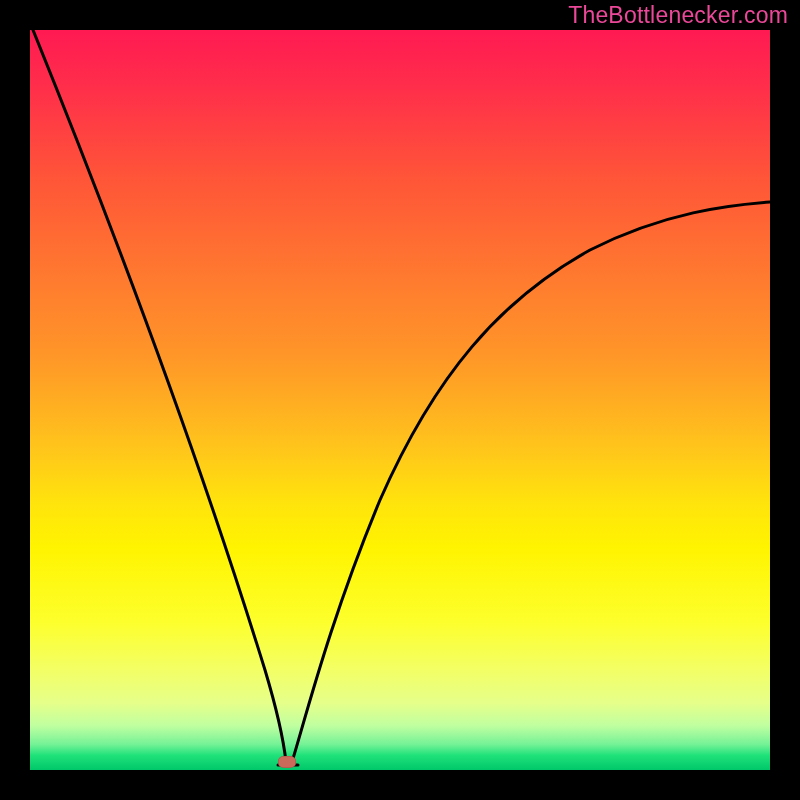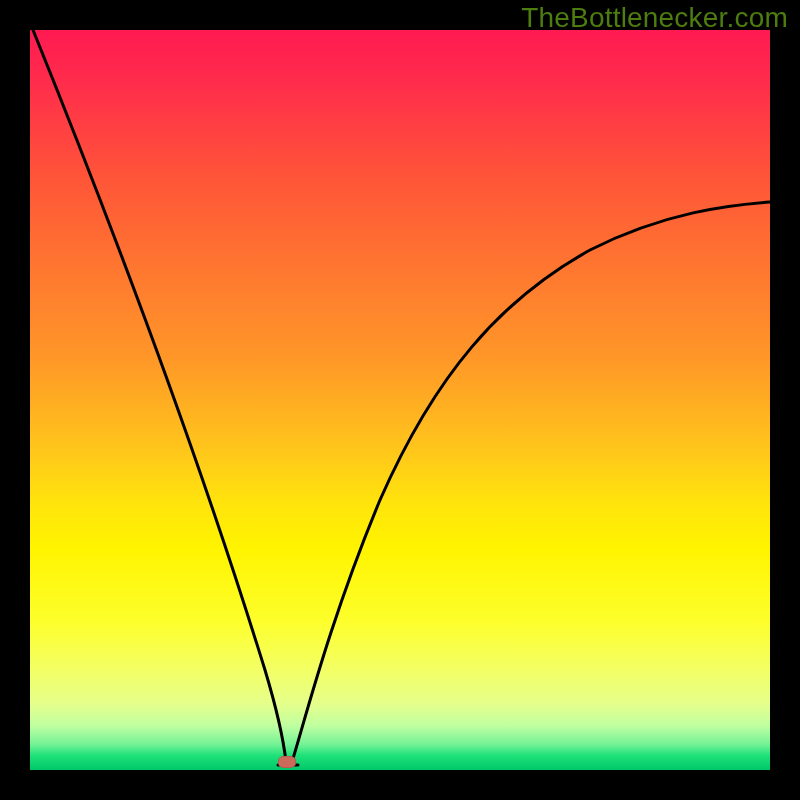--- a/index.html
+++ b/index.html
@@ -61,22 +61,22 @@
     width: 18px;
     height: 12px;
     background: #c96a5a;
     border-radius: 6px / 5px;
     box-shadow: 0 0 0 0.5px rgba(0,0,0,0.2) inset;
   }
   .watermark {
     position: absolute;
     top: 2px;
     right: 12px;
-    color: #4d7c0f;
-    font-size: 28px;
+    color: #ec4899;
+    font-size: 23px;
     font-weight: 500;
     letter-spacing: 0.2px;
     font-family: Arial, Helvetica, sans-serif;
     margin-left: 47px;
   }
 </style>
 </head>
 <body>
 
 <div class="frame">

